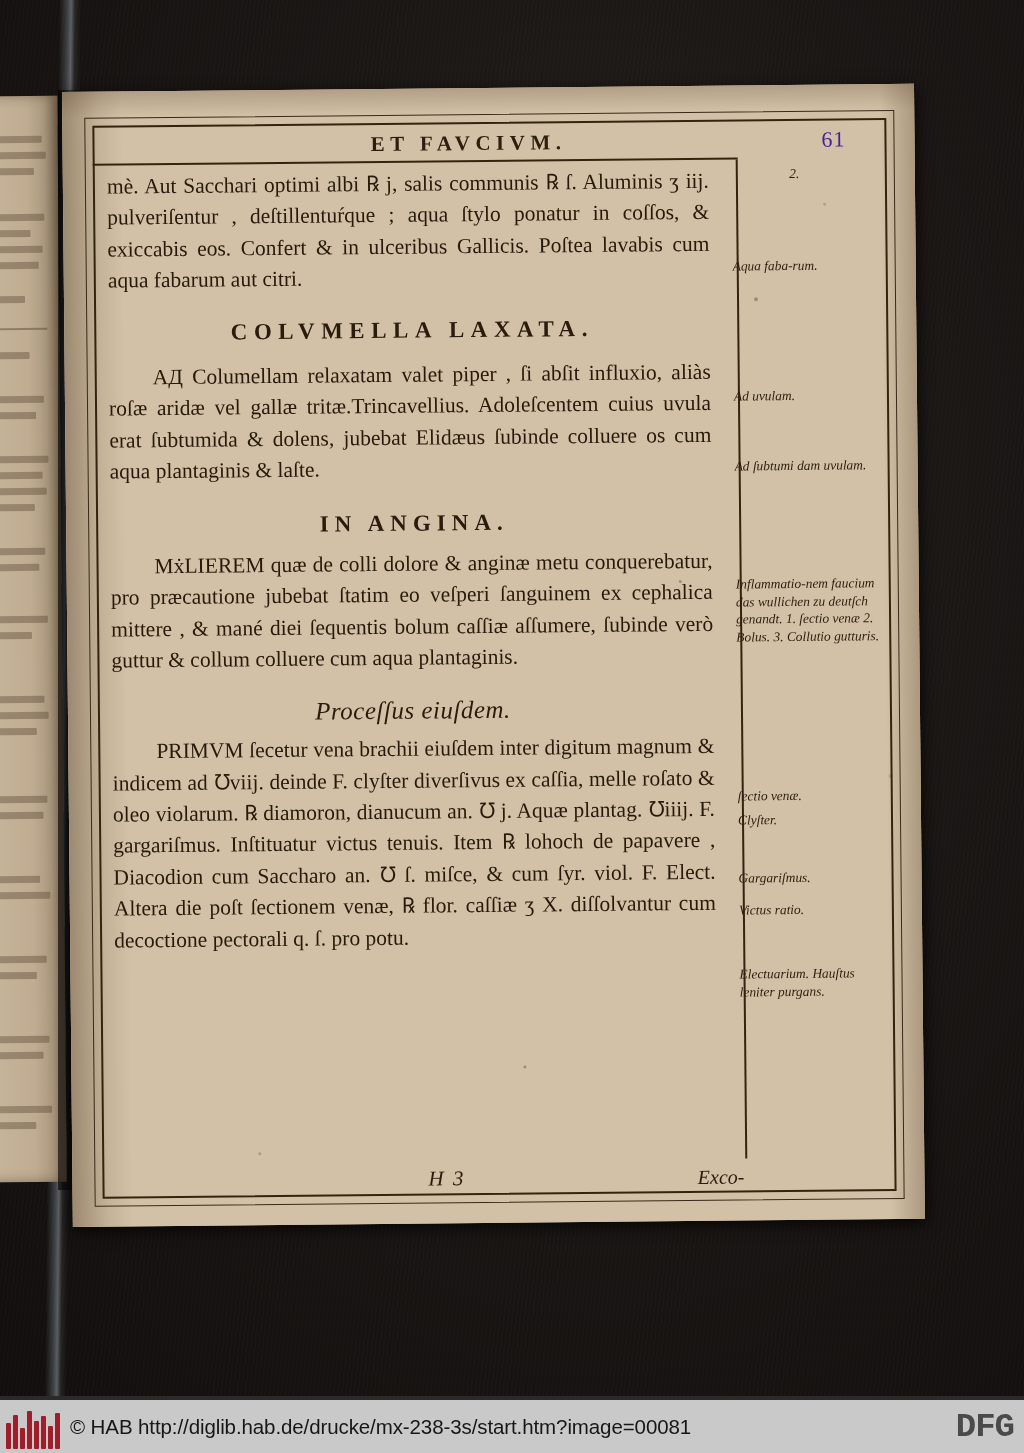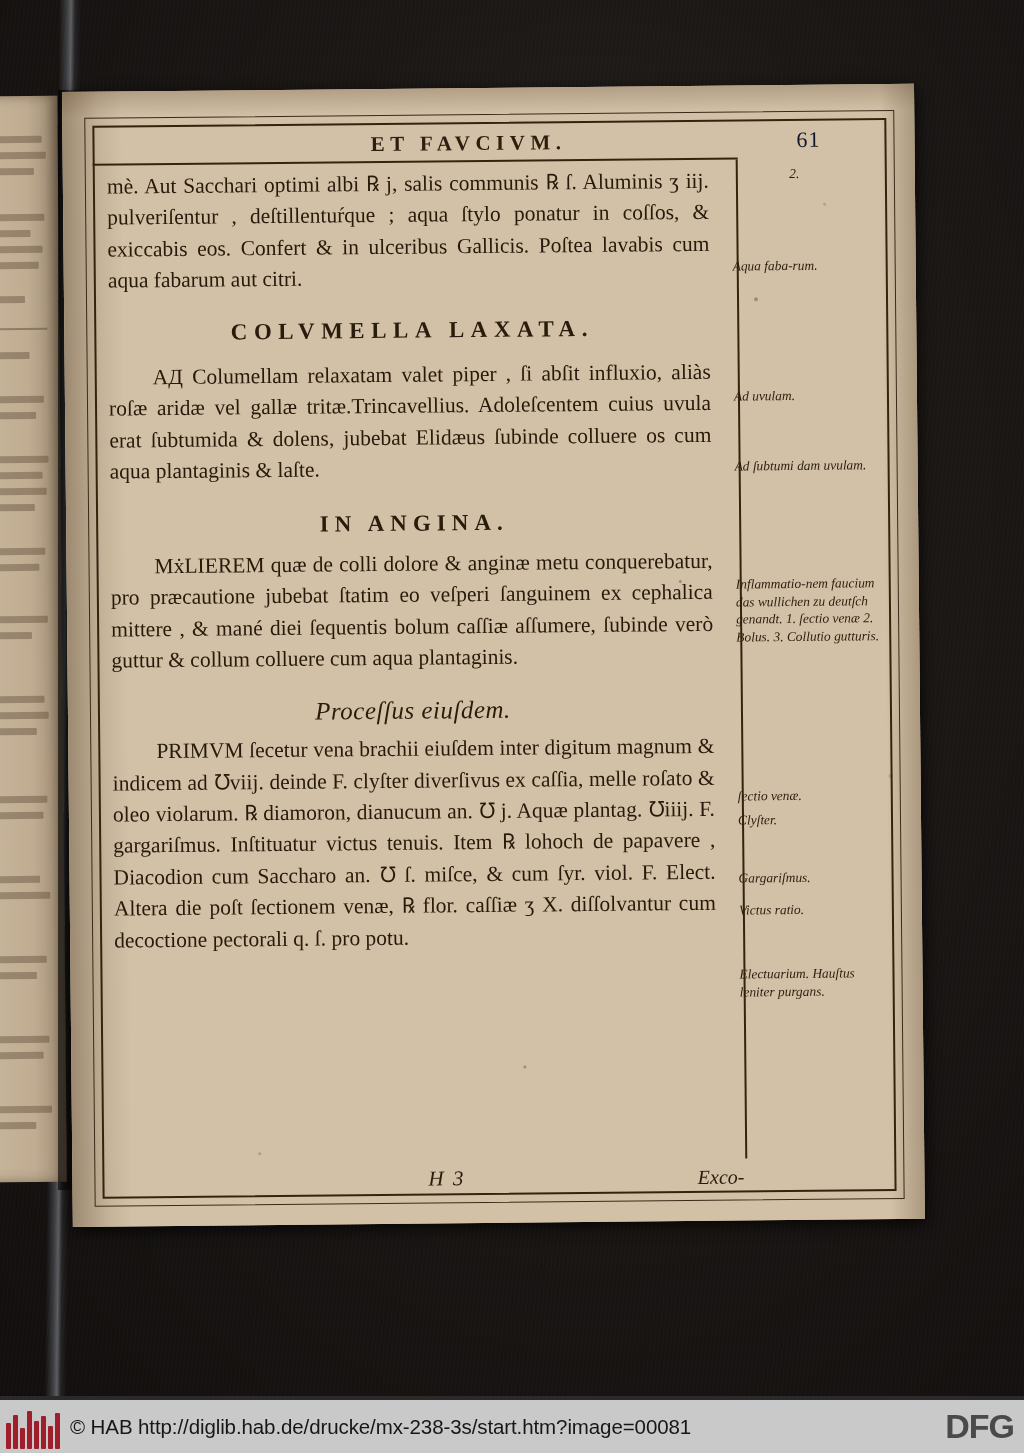--- a/index.html
+++ b/index.html
@@ -111,21 +111,21 @@
     padding:2px 10px 0 14px;
     display:flex;align-items:center;
   }
   #runhead .rh-title{
     flex:1;text-align:center;
     font-size:21px;letter-spacing:5.5px;font-weight:600;
     color:#2d1f0e;
     padding-left:34px;
   }
   #runhead .rh-folio{
-    width:74px;text-align:left;font-size:22px;letter-spacing:1px;color:#0f172a;
+    width:74px;text-align:center;font-size:22px;letter-spacing:1px;color:#4c1d95;
     padding-right:6px;
   }
   
   #head-rule{
     position:absolute;left:0;right:149px;bottom:0;height:2px;background:#33240f;
   }
 
   
   #cols{flex:1;display:flex;min-height:0;position:relative;}
 
@@ -204,21 +204,21 @@
     width:64px;height:44px;margin-left:6px;
     display:flex;align-items:flex-end;gap:2px;
   }
   #hab-logo i{display:block;width:5px;background:#9e1f2b;border-radius:1px;}
   #attrib-text{
     flex:1;text-align:left;font-size:20.5px;color:#171717;
     letter-spacing:-0.1px;white-space:nowrap;
   }
   #dfg-logo{
     margin-right:10px;font-size:34px;font-weight:bold;color:#4a4a4a;
-    letter-spacing:-1px;font-family:Liberation Sans, sans-serif;
+    letter-spacing:-1px;font-family:Liberation Mono, monospace;
   }
   #attrib-top-edge{
     position:absolute;left:0;bottom:53px;width:1024px;height:4px;background:#2a2a2a;
   }
 </style>
 </head>
 <body>
 
 <div id="backdrop"></div>
 <div id="glass-streak"></div>

